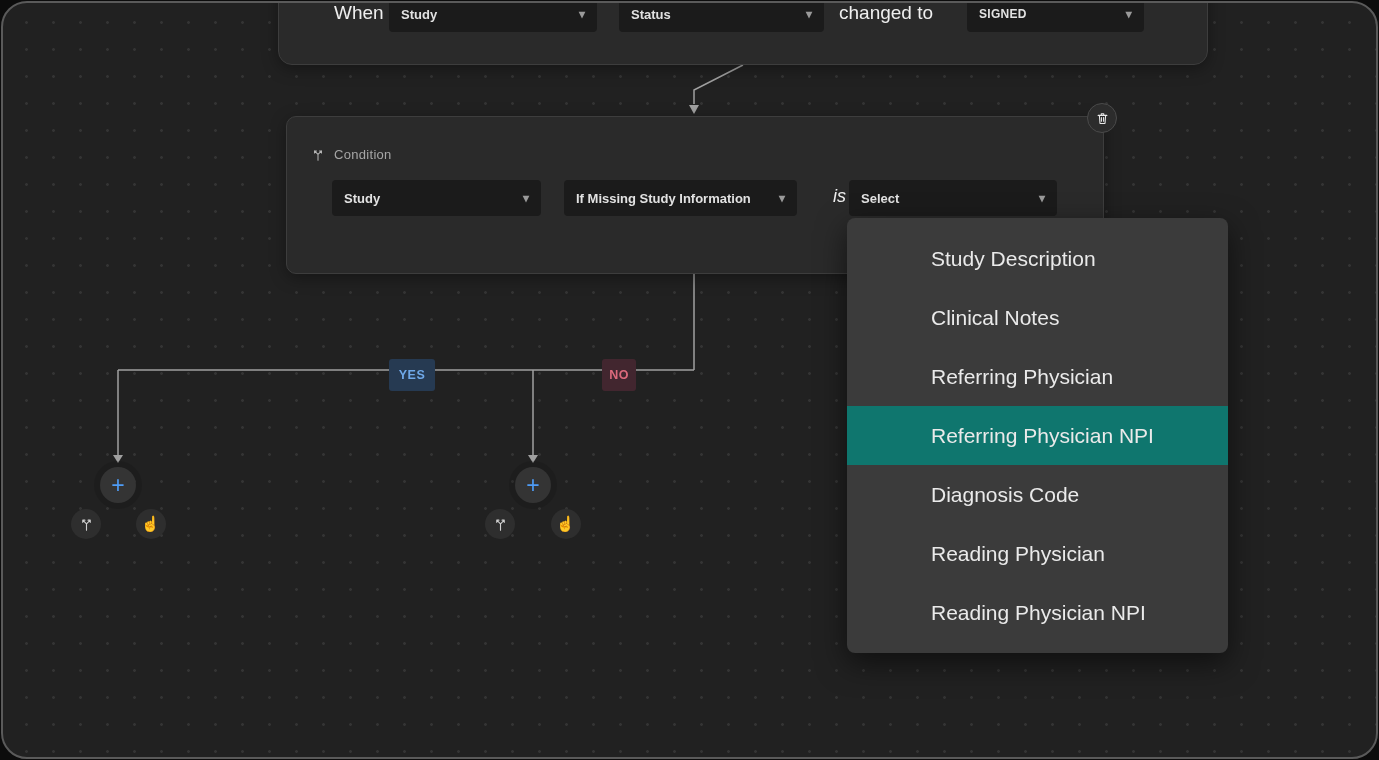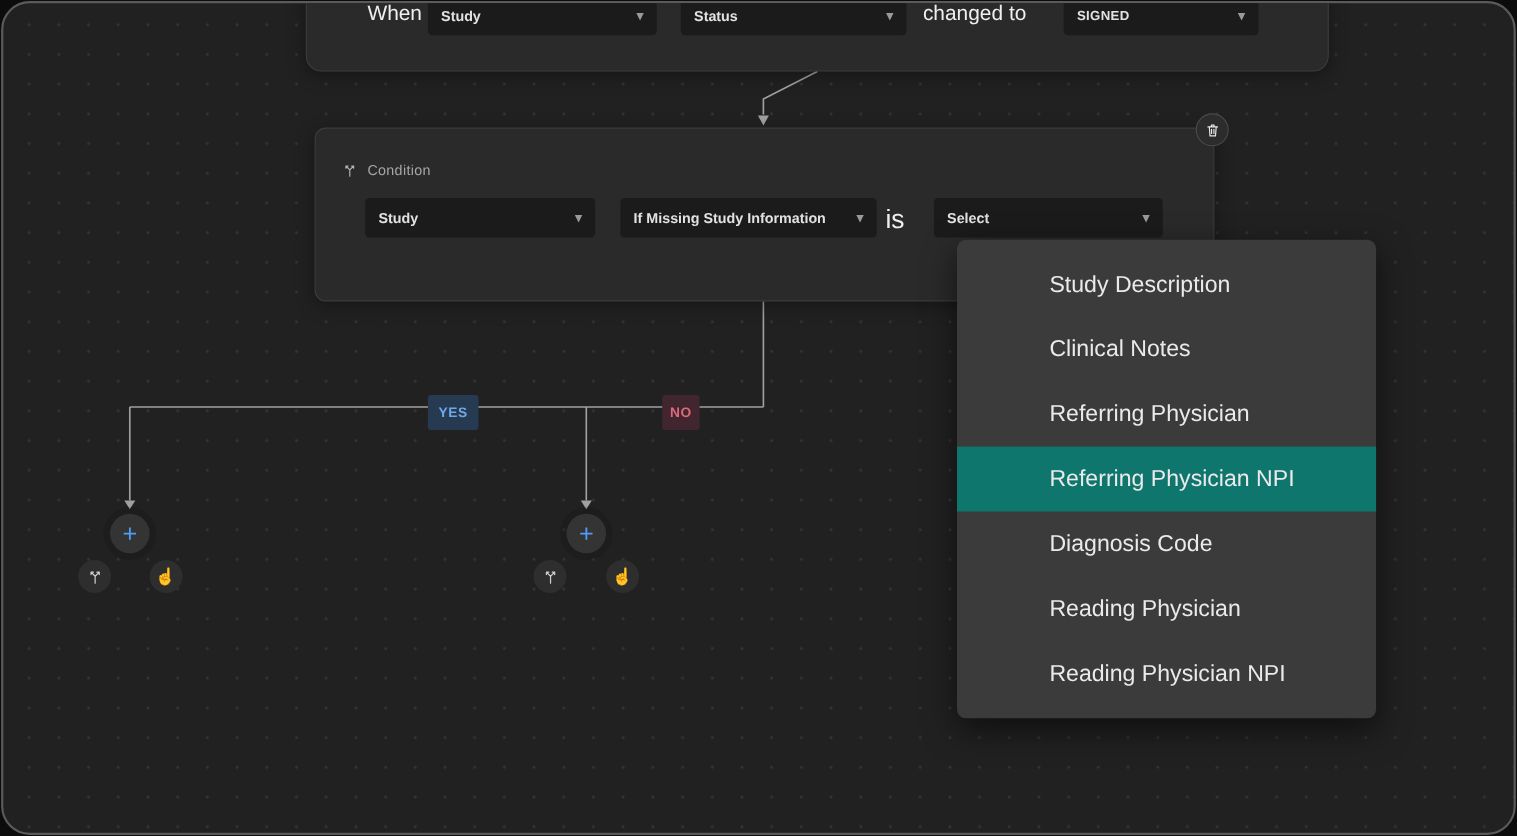--- a/index.html
+++ b/index.html
@@ -53,21 +53,21 @@
     box-shadow:0 0 0 6px rgba(0,0,0,.12);
   }
 
   .mini-btn {
     position:absolute; width:30px; height:30px; border-radius:50%;
     background:#2e2e2e; display:flex; align-items:center; justify-content:center;
     cursor:pointer; z-index:3; color:#cfcfcf; font-size:15px;
   }
 
   .menu {
-    position:absolute; left:867px; top:215px; width:381px;
+    position:absolute; left:844px; top:215px; width:381px;
     background:#3b3b3b; border-radius:8px; padding:11px 0;
     box-shadow:0 10px 30px rgba(0,0,0,.55); z-index:10;
   }
   .menu-item {
     height:59px; display:flex; align-items:center; padding-left:84px;
     font-size:21px; color:#eaeaea; cursor:pointer; white-space:nowrap;
   }
   .menu-item.highlighted { background:#0f766e; }
 </style>
 </head>
@@ -119,21 +119,21 @@
     <div class="dd" style="left:45px; top:63px; width:209px;">
       <span>Study</span>
       <span class="chev">▾</span>
     </div>
 
     <div class="dd" style="left:277px; top:63px; width:233px; font-size:13px;">
       <span>If Missing Study Information</span>
       <span class="chev">▾</span>
     </div>
 
-    <span class="canvas-label" style="left:518px; top:69px; font-size:24px;">is</span>
+    <span class="canvas-label" style="left:546px; top:69px; font-size:18px;font-style:italic;">is</span>
 
     <div class="dd" style="left:562px; top:63px; width:208px;gap:30px;">
       <span>Select</span>
       <span class="chev">▾</span>
     </div>
   </div>
 
   <div class="trash-btn">
     <svg width="15" height="15" viewBox="0 0 24 24">
       <path d="M5 7 H19 M10 7 V4.5 H14 V7 M7 7 L8 20 H16 L17 7 M10.3 10.5 V16.5 M13.7 10.5 V16.5" stroke="#e8e8e8" stroke-width="1.7" fill="none" stroke-linecap="round" stroke-linejoin="round"></path>

